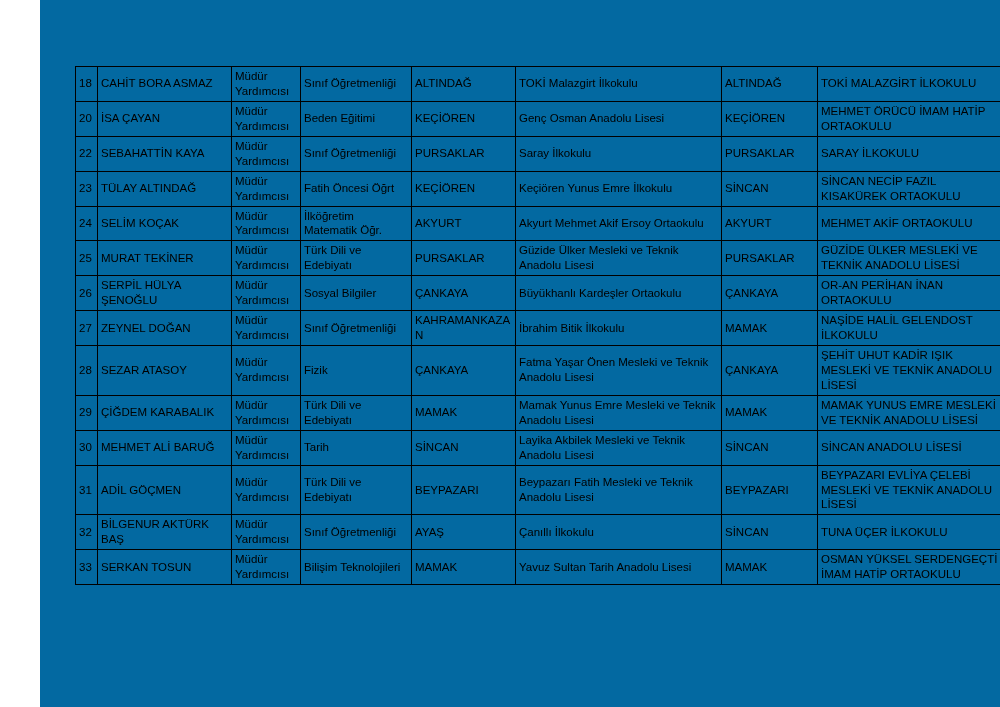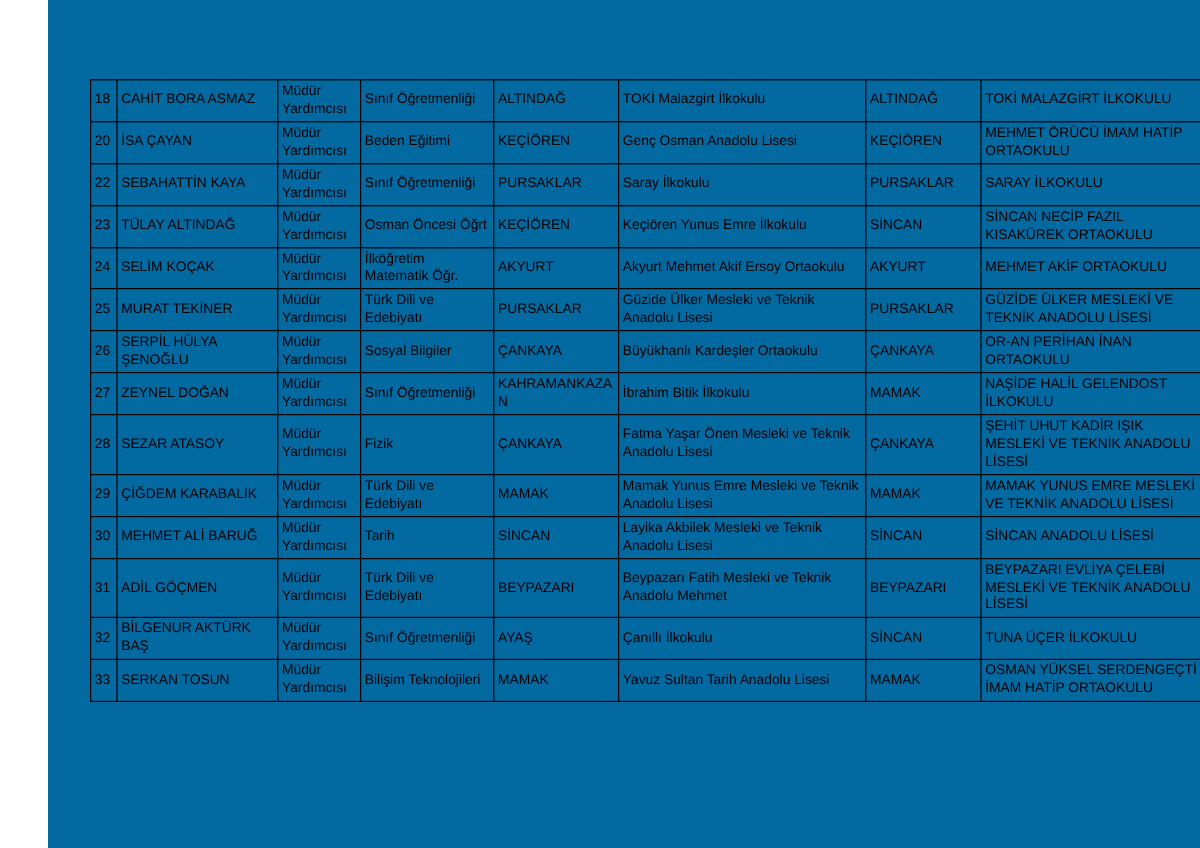--- a/index.html
+++ b/index.html
@@ -82,21 +82,21 @@
           <td class="col-branch">Sınıf Öğretmenliği</td>
           <td class="col-from-district">PURSAKLAR</td>
           <td class="col-from-school">Saray İlkokulu</td>
           <td class="col-to-district">PURSAKLAR</td>
           <td class="col-to-school">SARAY İLKOKULU</td>
         </tr>
         <tr>
           <td class="col-no">23</td>
           <td class="col-name">TÜLAY ALTINDAĞ</td>
           <td class="col-title">Müdür Yardımcısı</td>
-          <td class="col-branch">Osman Öncesi Öğrt</td>
+          <td class="col-branch">Fatih Öncesi Öğrt</td>
           <td class="col-from-district">KEÇİÖREN</td>
           <td class="col-from-school">Keçiören Yunus Emre İlkokulu</td>
           <td class="col-to-district">SİNCAN</td>
           <td class="col-to-school">SİNCAN NECİP FAZIL KISAKÜREK ORTAOKULU</td>
         </tr>
         <tr>
           <td class="col-no">24</td>
           <td class="col-name">SELİM KOÇAK</td>
           <td class="col-title">Müdür Yardımcısı</td>
           <td class="col-branch">İlköğretim Matematik Öğr.</td>
@@ -164,21 +164,21 @@
           <td class="col-from-school">Layika Akbilek Mesleki ve Teknik Anadolu Lisesi</td>
           <td class="col-to-district">SİNCAN</td>
           <td class="col-to-school">SİNCAN ANADOLU LİSESİ</td>
         </tr>
         <tr>
           <td class="col-no">31</td>
           <td class="col-name">ADİL GÖÇMEN</td>
           <td class="col-title">Müdür Yardımcısı</td>
           <td class="col-branch">Türk Dili ve Edebiyatı</td>
           <td class="col-from-district">BEYPAZARI</td>
-          <td class="col-from-school">Beypazarı Fatih Mesleki ve Teknik Anadolu Mehmet</td>
+          <td class="col-from-school">Beypazarı Fatih Mesleki ve Teknik Anadolu Lisesi</td>
           <td class="col-to-district">BEYPAZARI</td>
           <td class="col-to-school">BEYPAZARI EVLİYA ÇELEBİ MESLEKİ VE TEKNİK ANADOLU LİSESİ</td>
         </tr>
         <tr>
           <td class="col-no">32</td>
           <td class="col-name">BİLGENUR AKTÜRK BAŞ</td>
           <td class="col-title">Müdür Yardımcısı</td>
           <td class="col-branch">Sınıf Öğretmenliği</td>
           <td class="col-from-district">AYAŞ</td>
           <td class="col-from-school">Çanıllı İlkokulu</td>

